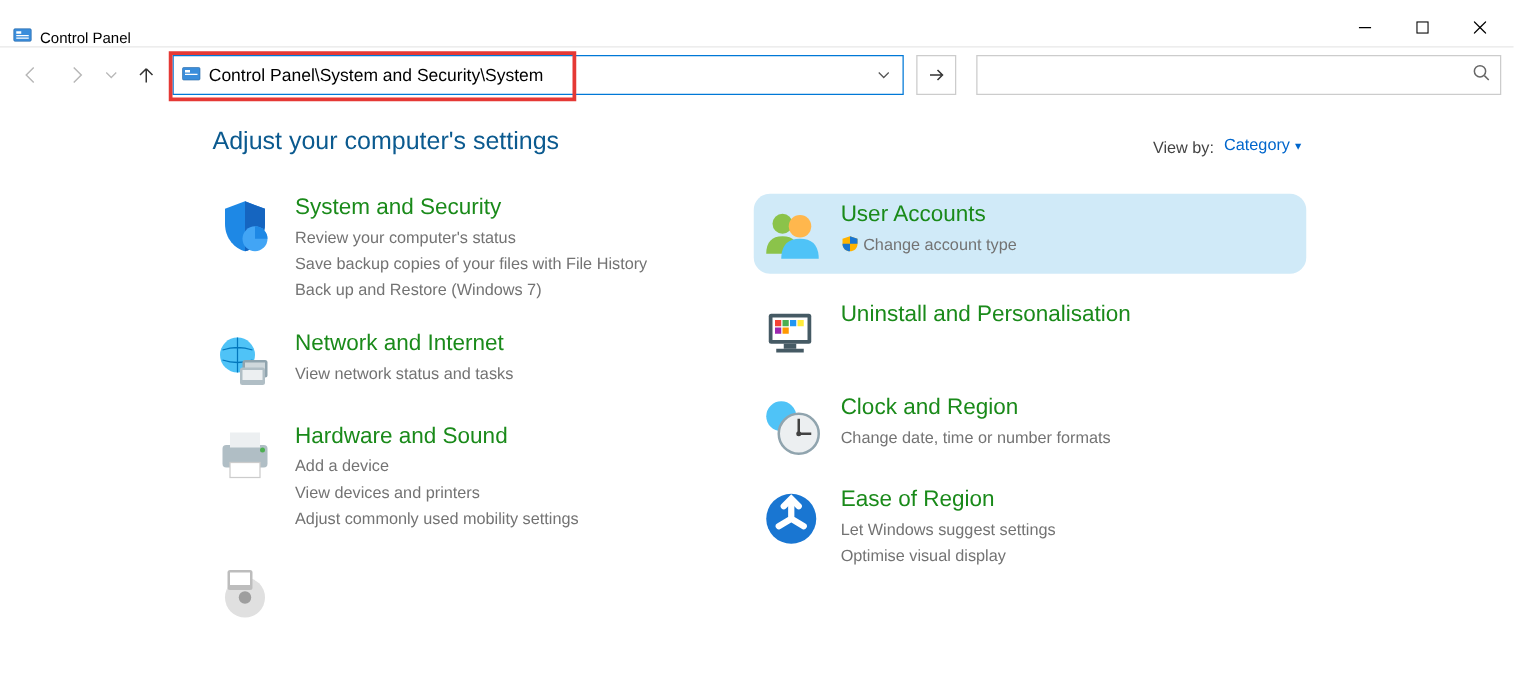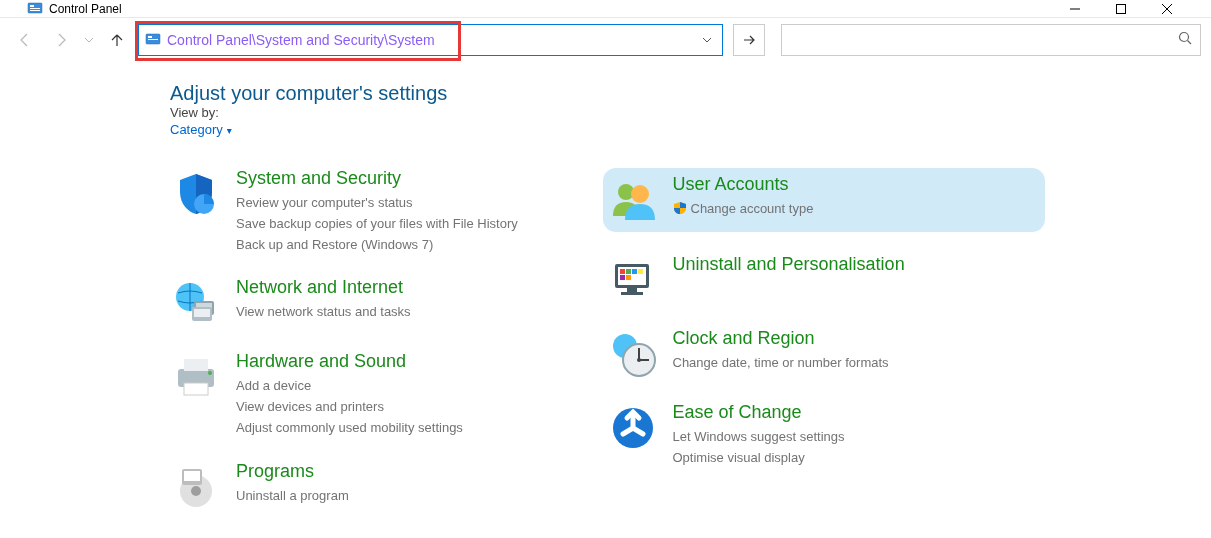--- a/index.html
+++ b/index.html
@@ -1,41 +1,41 @@
 <!DOCTYPE html>
 <html><head>
   <meta charset="utf-8">
   <style>
     * { margin: 0; padding: 0; box-sizing: border-box; font-family: "Segoe UI", Tahoma, sans-serif; }
     body { background: #fff; width: 1211px; height: 538px; overflow: hidden; }
 
     
-    .titlebar { display: flex; align-items: center; height: 18px; padding: 0 21px; border-bottom: 1px solid #e8e8e8; }
+    .titlebar { display: flex; align-items: flex-end; height: 38px; padding: 0 4px; border-bottom: 1px solid #e8e8e8; }
     .titlebar .app-icon { width: 16px; height: 16px; margin: 0 6px; display: inline-flex; }
     .titlebar .title { font-size: 12px; color: #000; flex: 0 0 auto; }
     .titlebar .spacer { flex: 1; }
     .win-btn { width: 46px; height: 30px; display: flex; align-items: center; justify-content: center; color: #000; }
 
     
     .navrow { display: flex; align-items: center; height: 44px; padding: 6px 10px 6px 10px; gap: 6px; }
     .nav-arrow { width: 30px; height: 30px; display: flex; align-items: center; justify-content: center; color: #555; }
     .nav-arrow.disabled { color: #b8b8b8; }
     .addr-wrap { position: relative; flex: 0 0 585px; height: 32px; border: 1px solid #0078d7; display: flex; align-items: center; padding: 0 6px; }
     .addr-wrap .cp-icon { width: 16px; height: 16px; margin-right: 6px; }
-    .addr-text { font-size: 14px; color: #8b5cf6; flex: 1; white-space: nowrap; overflow: hidden; }
+    .addr-text { font-size: 14px; color: #000000; flex: 1; white-space: nowrap; overflow: hidden; }
     .addr-drop { width: 18px; display: flex; justify-content: center; color: #555; }
     .highlight-box { position: absolute; border: 3px solid #e53935; top: -4px; left: -4px; width: 326px; height: 40px; pointer-events: none; }
     .go-btn { width: 32px; height: 32px; border: 1px solid #ccc; display: flex; align-items: center; justify-content: center; margin-left: 4px; }
     .search-box { flex: 1; height: 32px; border: 1px solid #ccc; margin-left: 10px; display: flex; align-items: center; padding: 0 8px; }
     .search-box input { border: none; flex: 1; font-size: 14px; outline: none; }
     .search-icon { color: #666; }
 
     
     .content { padding: 20px 170px 0 170px; }
-    .hdr-row { display: flex; align-items: flex-start; margin-bottom: 30px; flex-direction: column; }
+    .hdr-row { display: flex; align-items: flex-end; margin-bottom: 30px; }
     .page-title { font-size: 20px; color: #0a5a9c; font-weight: 400; flex: 1; }
     .page-title { color: #1d6fa5; }
     .page-title { color: #0b5a8f; }
     
     .page-title { font-size: 20px; color: #0b5a8f; font-weight: 400; flex: 1; }
     .viewby-label { font-size: 13px; color: #444; margin-right: 8px; }
     .viewby-value { font-size: 13px; color: #0066cc; }
     .viewby-caret { color: #0066cc; margin-left: 4px; font-size: 10px; }
 
     .cols { display: flex; gap: 2px; }
@@ -205,24 +205,20 @@
 
       <div class="cat">
         <div class="cat-icon">
           <svg viewBox="0 0 48 48" width="48" height="48">
               <circle cx="24" cy="28" r="16" fill="#e0e0e0"></circle>
               <circle cx="24" cy="28" r="5" fill="#9e9e9e"></circle>
               <rect x="10" y="6" width="20" height="16" rx="2" fill="#bdbdbd"></rect>
               <rect x="12" y="8" width="16" height="10" fill="#fff"></rect>
             </svg>
         </div>
-        <div class="cat-body">
-          <a class="cat-title">Programs</a>
-          <a class="cat-link">Uninstall a program</a>
-        </div>
       </div>
     </div>
 
     <div class="col">
 
       <div class="cat selected">
         <div class="cat-icon">
           <svg viewBox="0 0 48 48" width="48" height="48">
               <circle cx="17" cy="16" r="8" fill="#8bc34a"></circle>
               <path d="M4 40 Q4 26 17 26 Q30 26 30 40 Z" fill="#8bc34a"></path>
@@ -280,21 +276,21 @@
 
       <div class="cat">
         <div class="cat-icon">
           <svg viewBox="0 0 48 48" width="48" height="48">
               <circle cx="24" cy="24" r="20" fill="#1976d2"></circle>
               <path d="M24 10 L24 24 L34 30 M24 24 L14 30" stroke="#fff" stroke-width="5" stroke-linecap="round" fill="none"></path>
               <path d="M18 14 L24 8 L30 14" stroke="#fff" stroke-width="5" stroke-linecap="round" fill="none"></path>
             </svg>
         </div>
         <div class="cat-body">
-          <a class="cat-title">Ease of Change</a>
+          <a class="cat-title">Ease of Region</a>
           <a class="cat-link">Let Windows suggest settings</a>
           <a class="cat-link">Optimise visual display</a>
         </div>
       </div>
 
     </div>
   </div>
 </div>
 
 </body></html>

